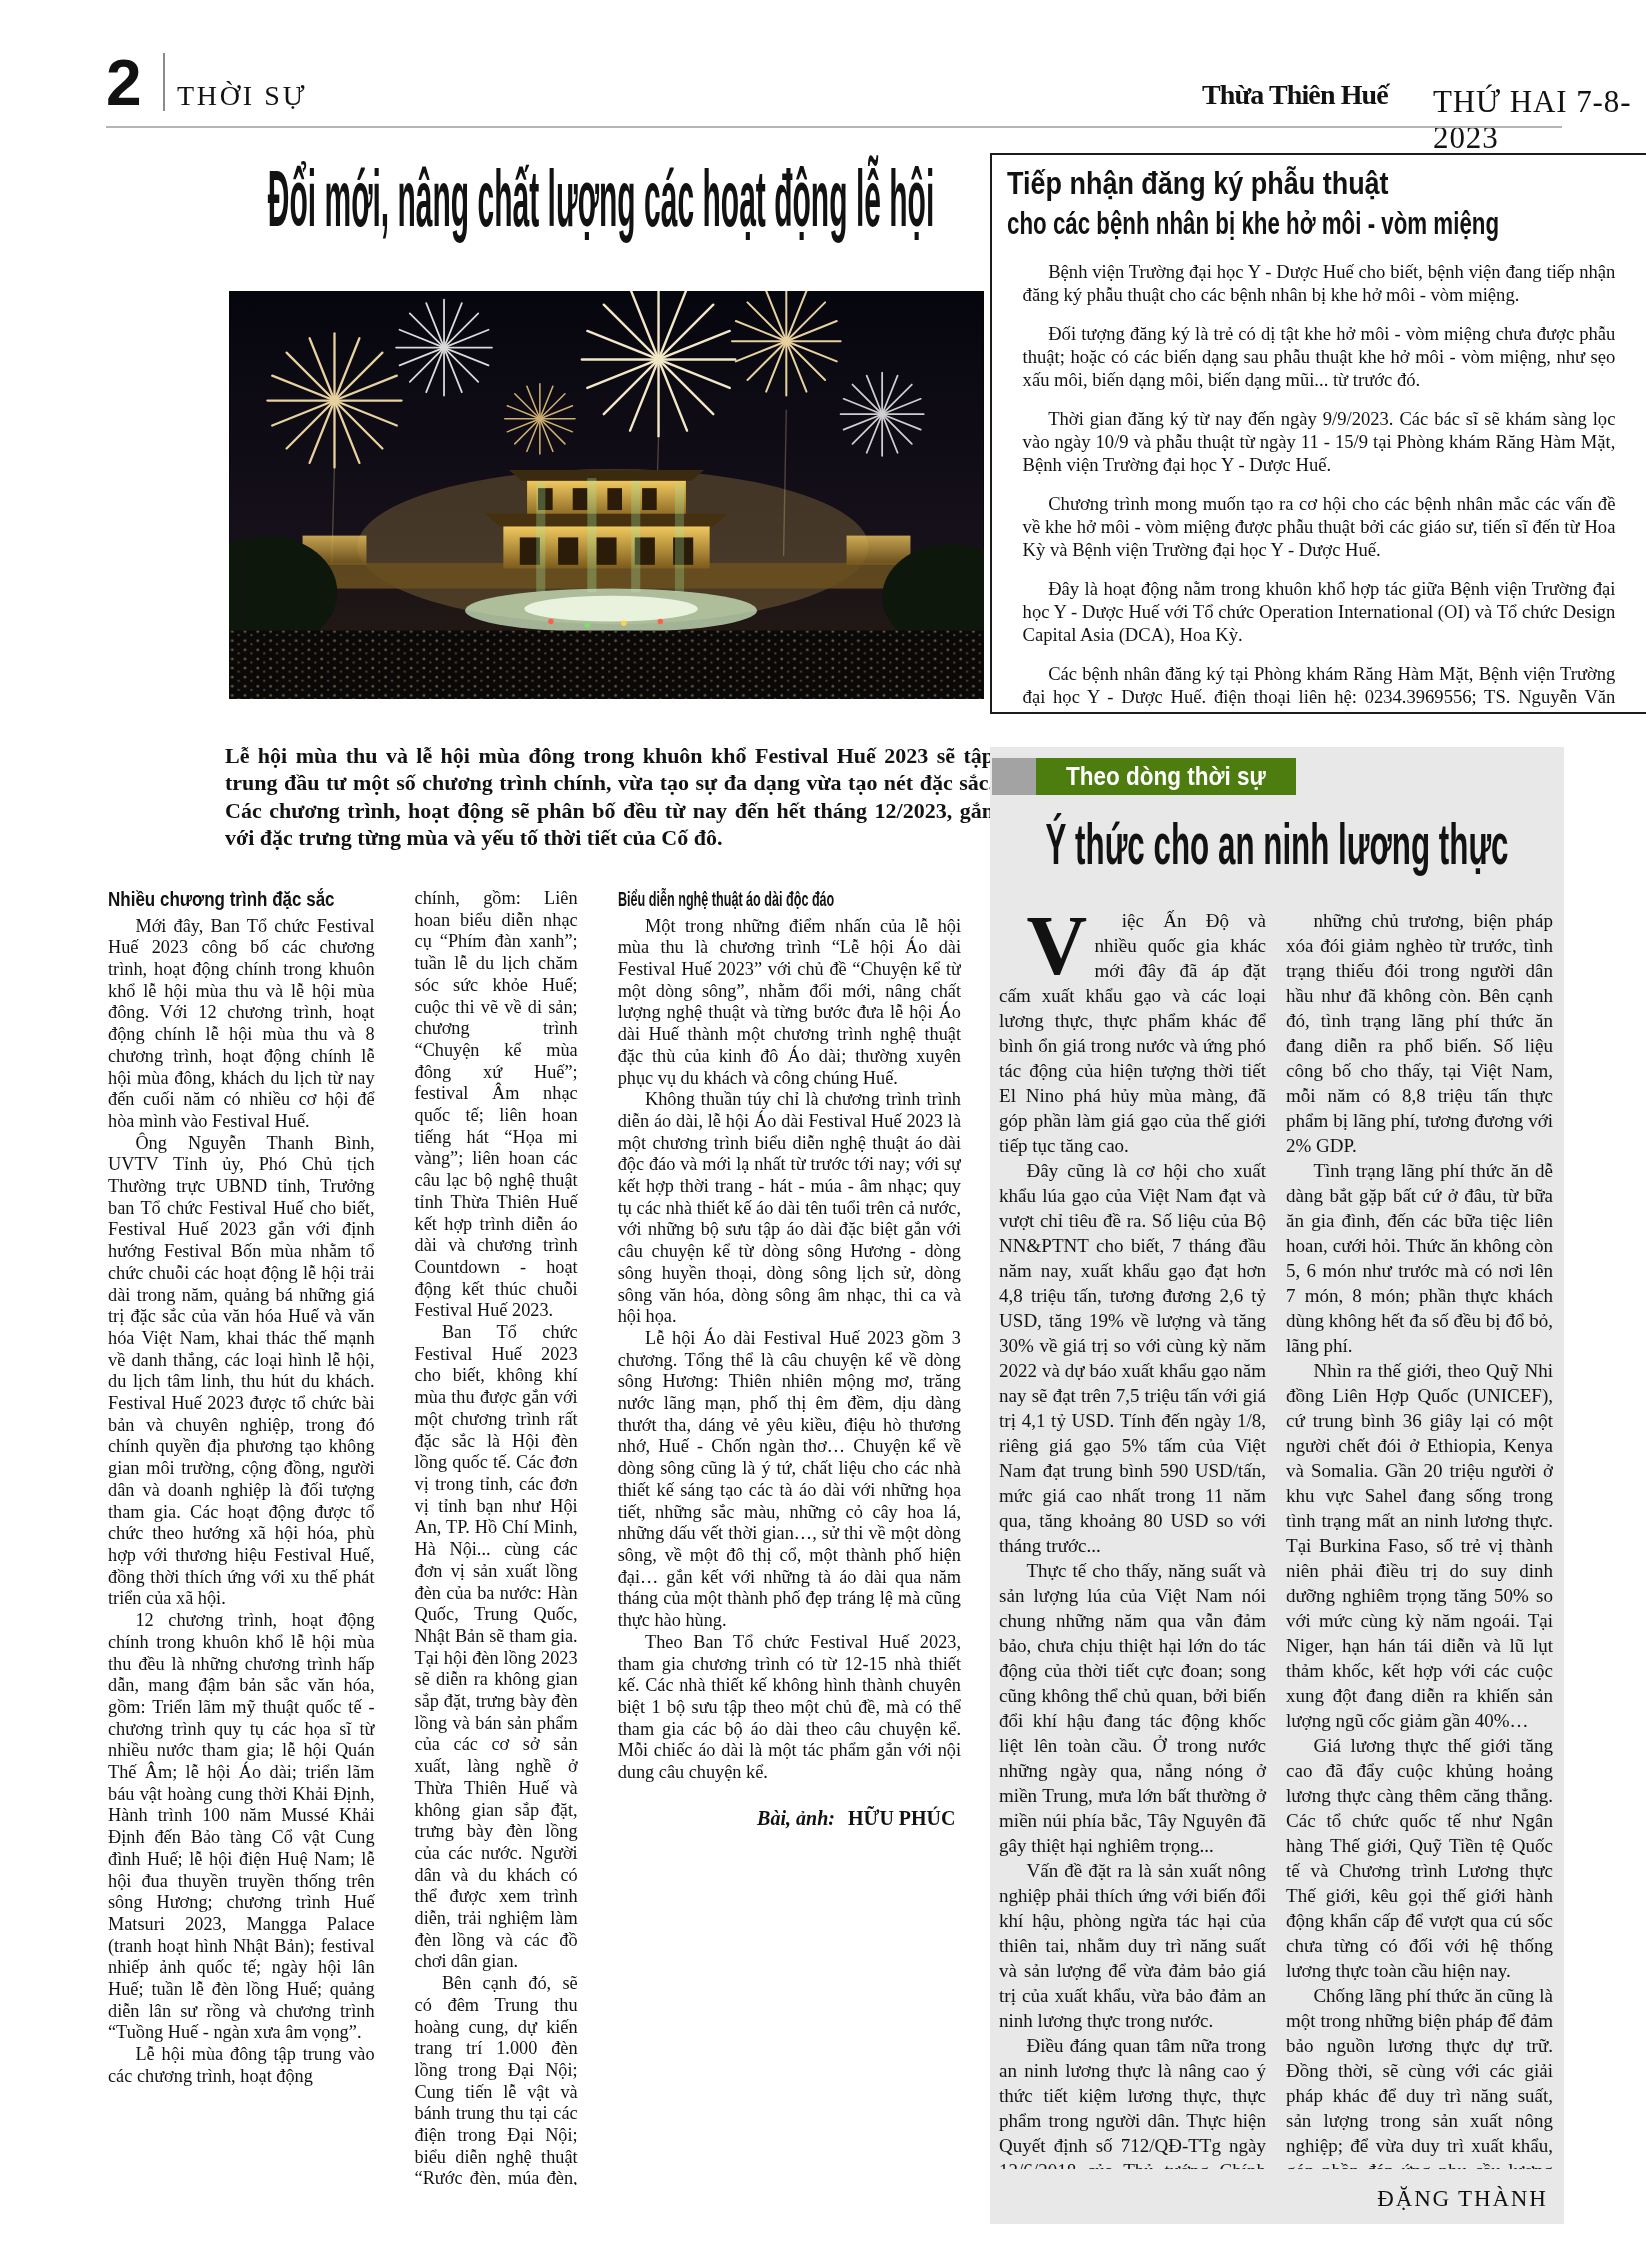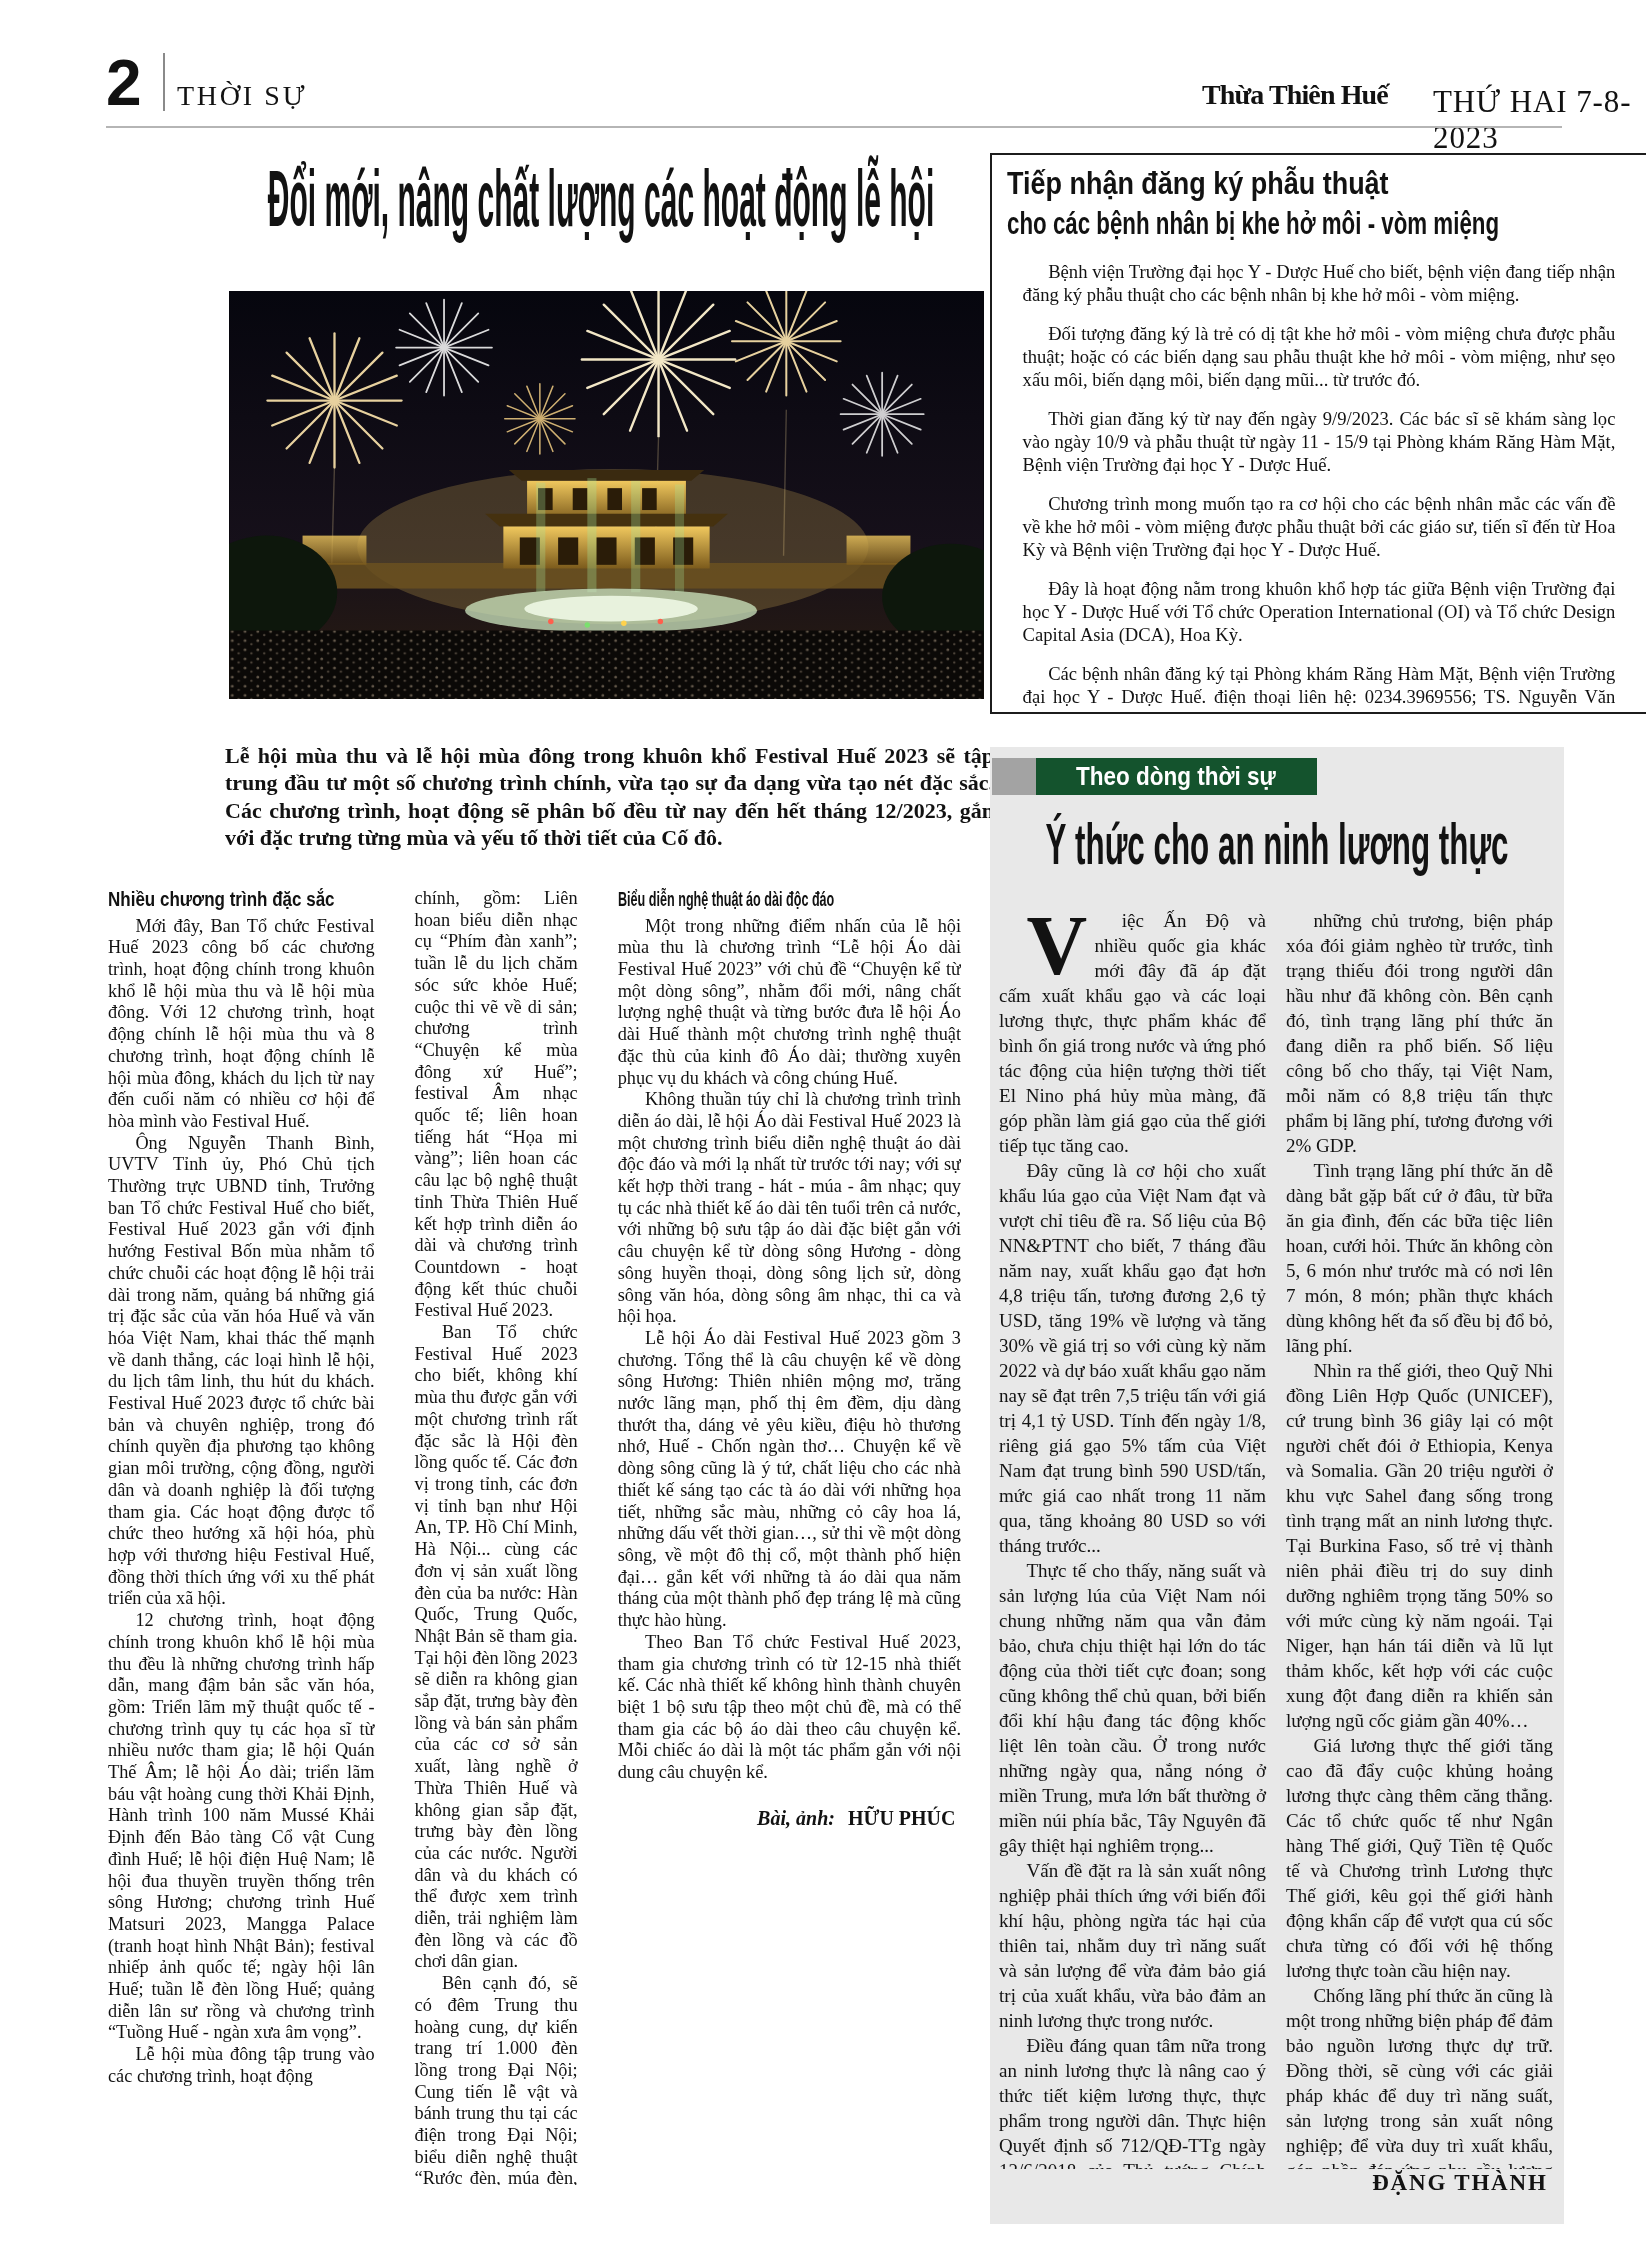--- a/index.html
+++ b/index.html
@@ -36,32 +36,32 @@
   .box{position:absolute;left:990px;top:153px;width:658px;height:561px;border:2.7px solid #1c1c1c;
        box-sizing:border-box;padding:9.1px 14.6px 7.3px 14.6px;overflow:hidden;}
   .box-title{font:700 31px "Liberation Sans",sans-serif;line-height:40px;margin:0 0 5.5px 0;white-space:nowrap;}
   .box-title .l{display:block;transform-origin:left;}
   .box-title .l1{transform:scaleX(0.87);} .box-title .l2{transform:scaleX(0.72);}
   .box-body p{margin:16px;font-size:18.6px;line-height:23px;text-align:justify;text-indent:25.6px;}
   
   .panel{position:absolute;left:990px;top:747px;width:574px;height:1477px;background:#e8e8e8;}
   .kicker{position:absolute;left:1.8px;top:11px;height:37px;display:flex;}
   .kicker .sq{width:44px;height:37px;background:#a3a3a3;}
-  .kicker .bar{width:281px;height:37px;background:#14532d;display:flex;align-items:center;justify-content:center;text-align:right;}
+  .kicker .bar{width:260px;height:37px;background:#4d7c0f;display:flex;align-items:center;justify-content:center;text-align:right;}
   .kicker .bar span{font:700 25px "Liberation Sans",sans-serif;color:#fff;white-space:nowrap;
                     display:inline-block;transform:scaleX(0.9);}
   .panel-headline{position:absolute;left:0;top:57px;width:100%;height:79px;display:flex;
                   align-items:center;justify-content:center;overflow:hidden;}
   .panel-headline span{font:800 57px "Liberation Sans",sans-serif;white-space:nowrap;
                        transform:scaleX(0.55);transform-origin:center;}
   .panel-cols{position:absolute;left:9.1px;right:11px;top:161px;bottom:55px;display:flex;gap:20px;overflow:hidden;}
   .pcol{flex:1;text-align:justify;font-size:19px;line-height:25px;}
   .pcol p{margin:0;text-indent:27.4px;}
   .dropcap{float:left;font-weight:700;font-size:84px;line-height:68px;padding:3.7px 7.3px 0 0;}
-  .panel-byline{position:absolute;right:16.4px;bottom:28px;font-weight:700;font-size:23px;letter-spacing:1.8px;}
+  .panel-byline{position:absolute;right:16.4px;bottom:12px;font-weight:400;font-size:23px;letter-spacing:1.8px;}
 </style>
 </head>
 <body>
 
 <div class="sheet">
 
   <div class="hdr-num">2</div>
   <div class="hdr-bar"></div>
   <div class="hdr-section">THỜI SỰ</div>
   <div class="hdr-masthead">Thừa Thiên Huế</div>

